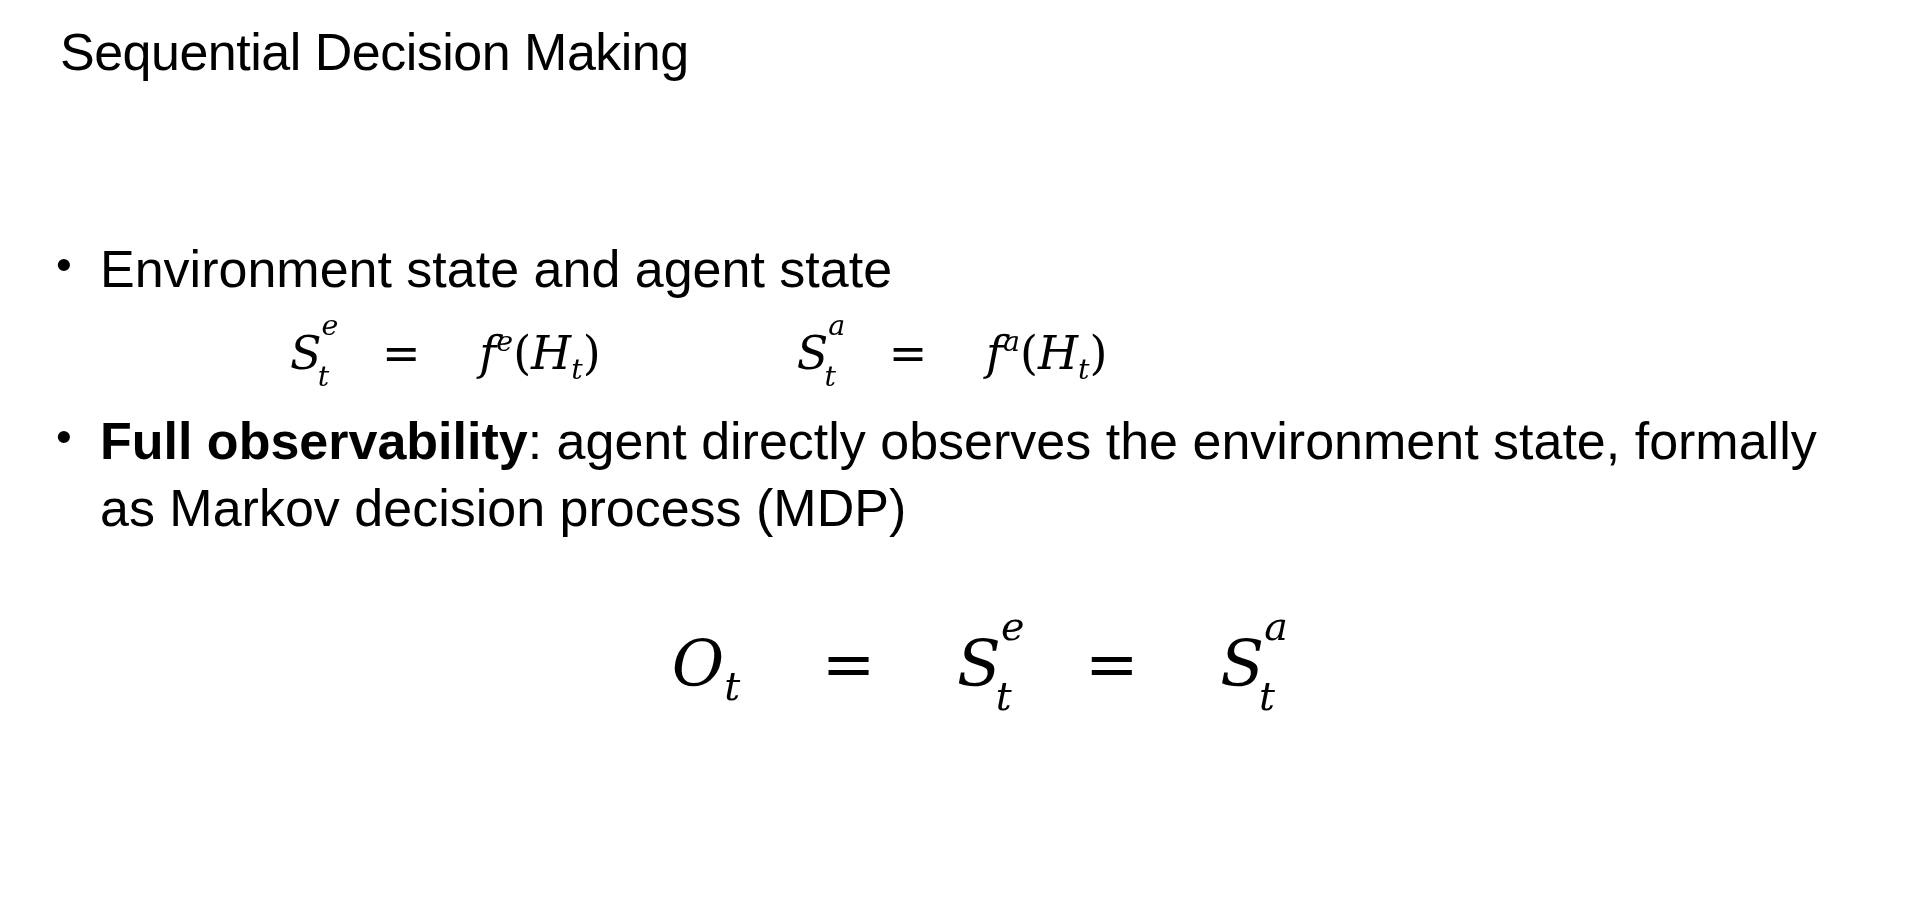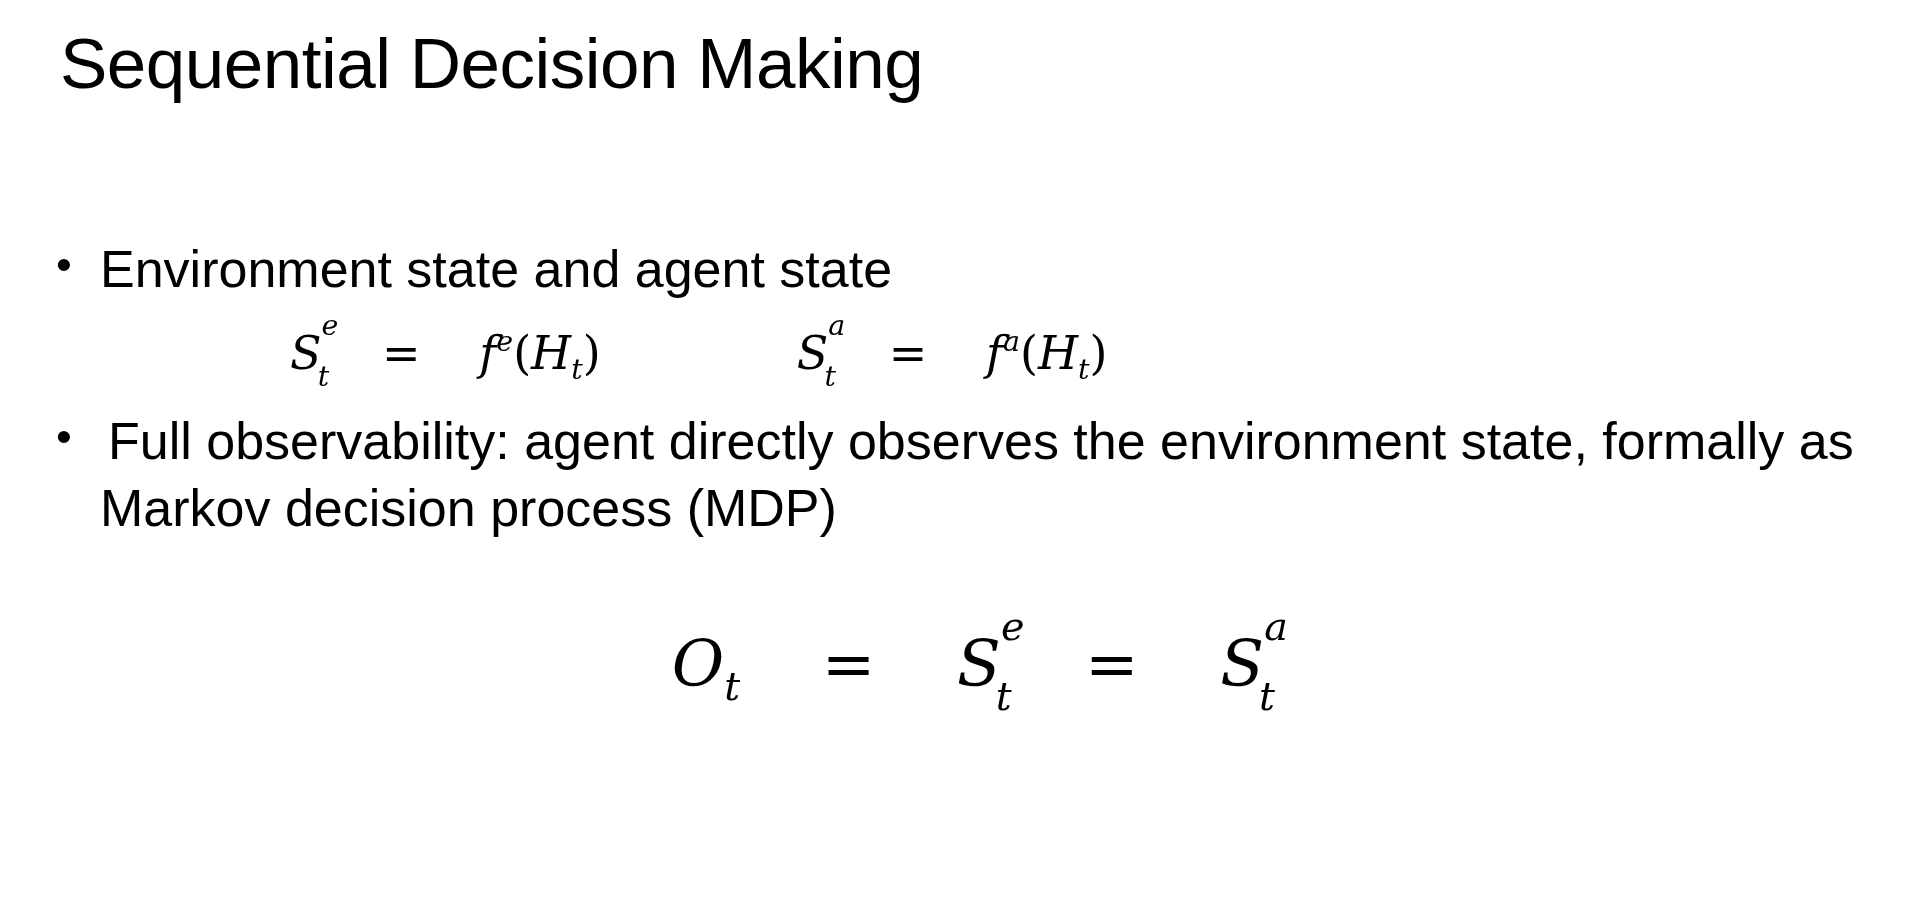--- a/index.html
+++ b/index.html
@@ -16,21 +16,21 @@
     font-family: "Liberation Sans", sans-serif;
     color: #000000;
     -webkit-font-smoothing: antialiased;
   }
 
   
   .slide-title {
     position: absolute;
     left: 60px;
     top: 22px;
-    font-size: 71px;
+    font-size: 52px;
     font-weight: 400;
     letter-spacing: -0.5px;
     line-height: 1.18;
     white-space: nowrap;
     color: #000000;
   }
 
   
   .body-block {
     position: absolute;
@@ -52,22 +52,21 @@
     line-height: 1.3;
     text-align: left;
     user-select: none;
   }
   .bullet-text {
     flex: 1 1 auto;
     font-size: 52px;
     line-height: 1.3;
   }
   .bullet-text .emph {
-    font-weight: 400;
-    margin-left: 8px;
+    font-weight: 700;
   }
 
   
   .math {
     font-family: "DejaVu Serif", "Liberation Serif", serif;
     font-style: italic;
     color: #000000;
     white-space: nowrap;
   }
   .math .op {

